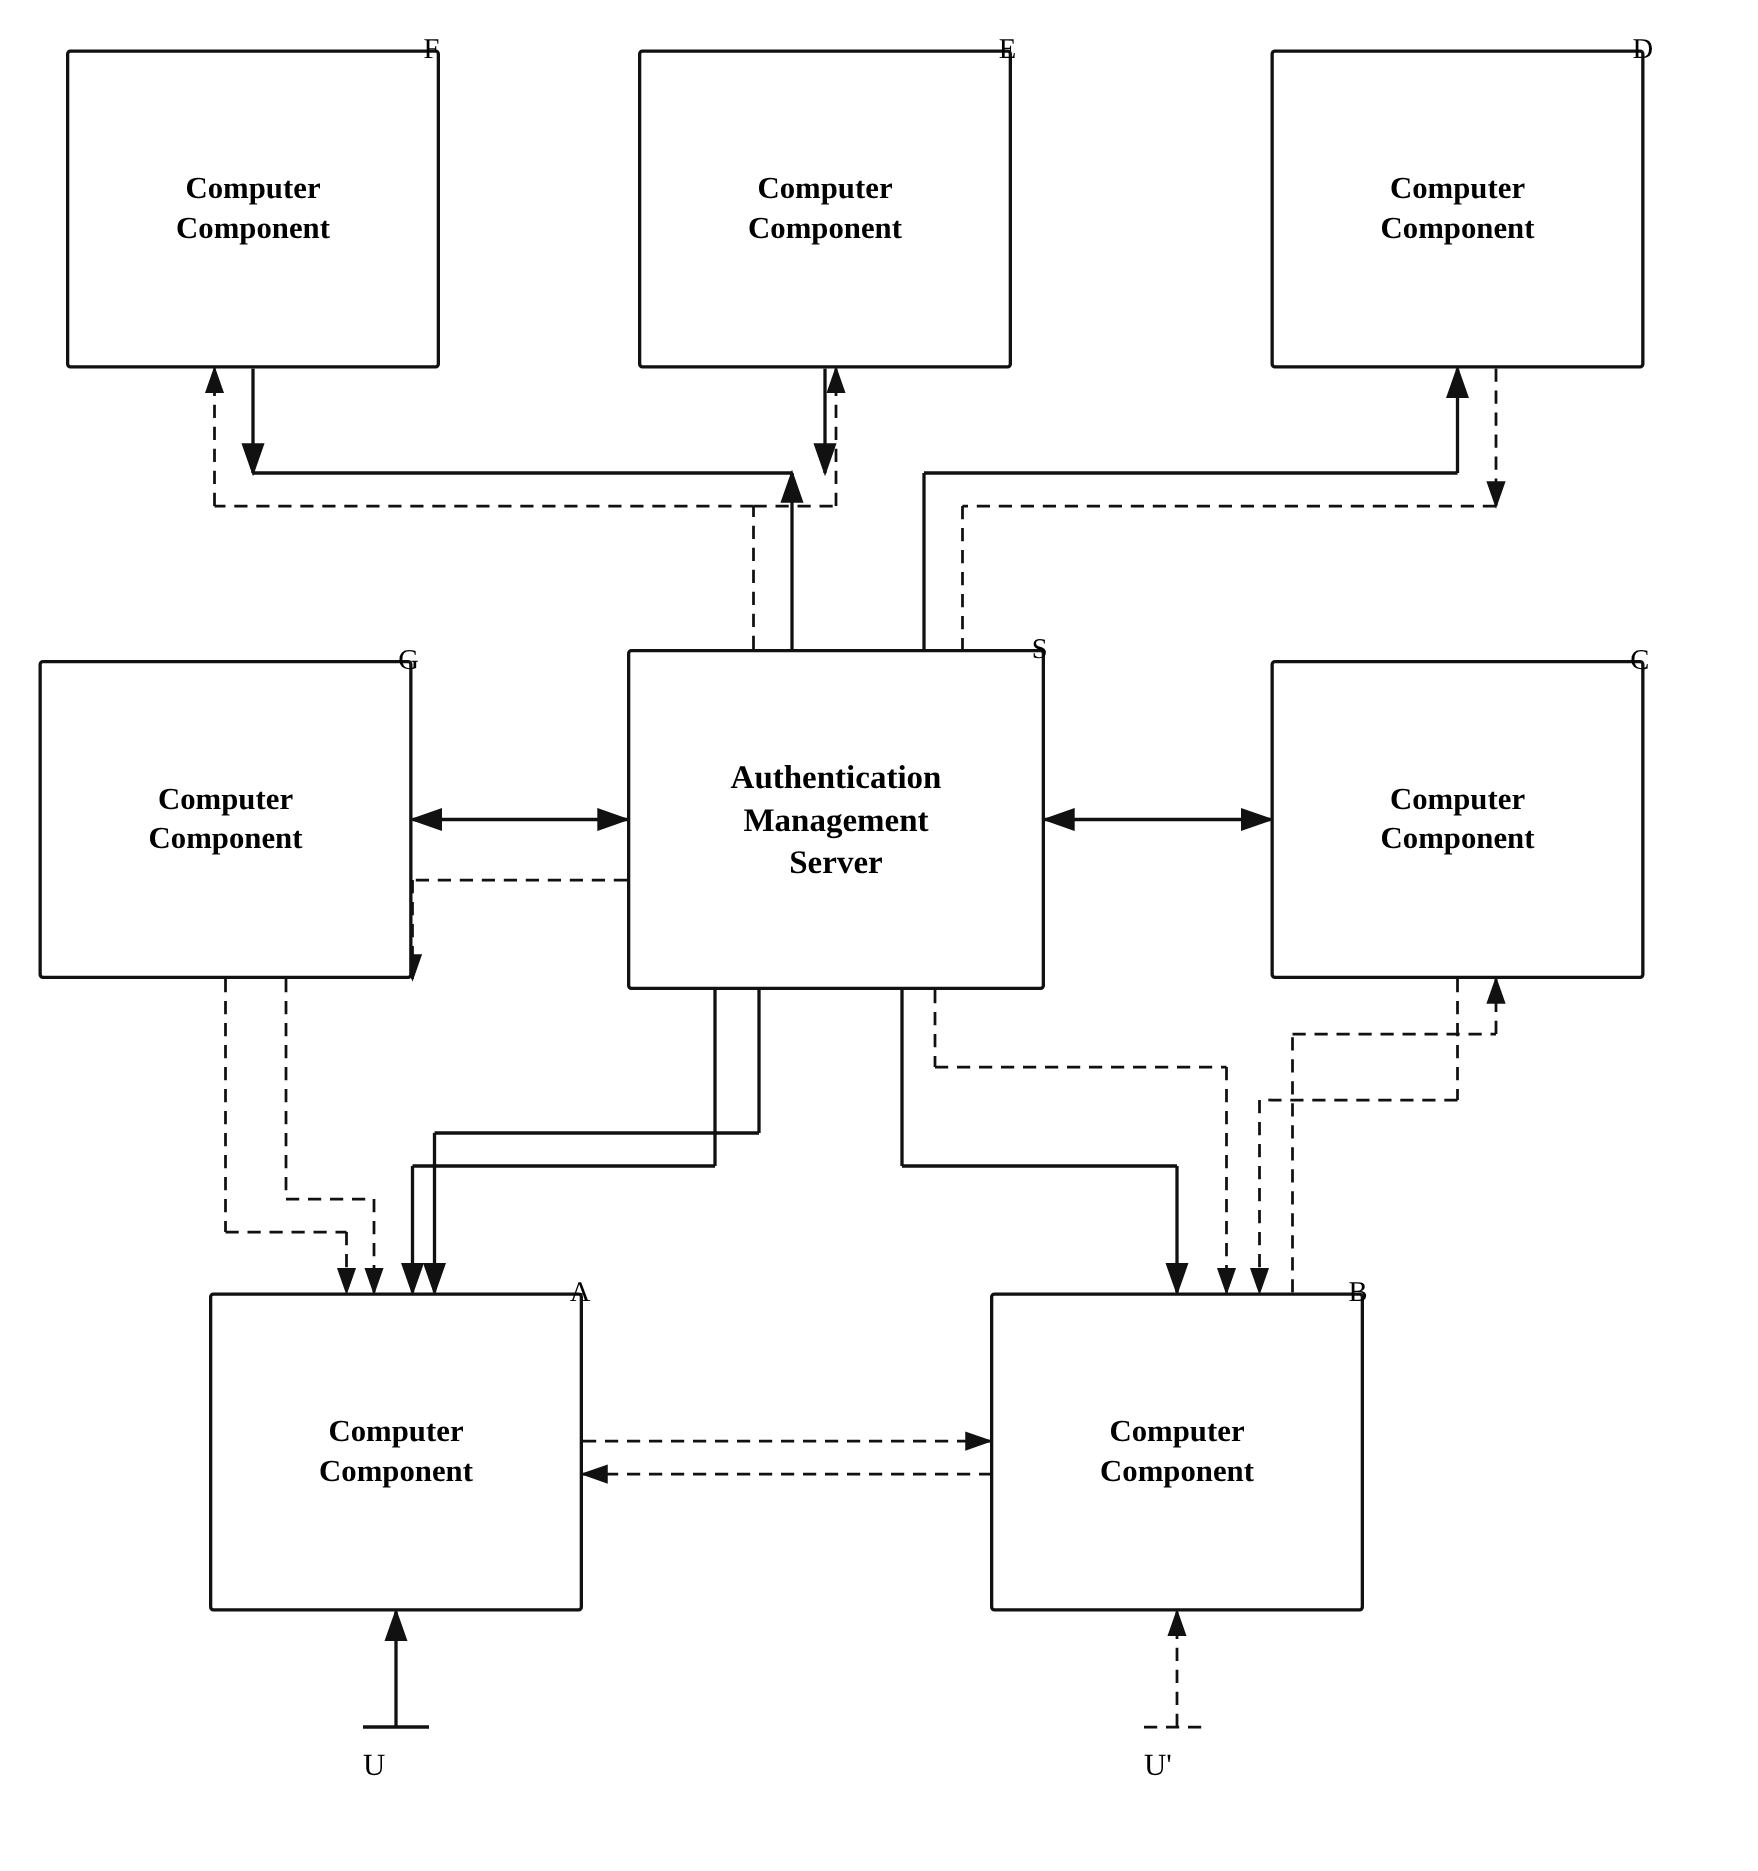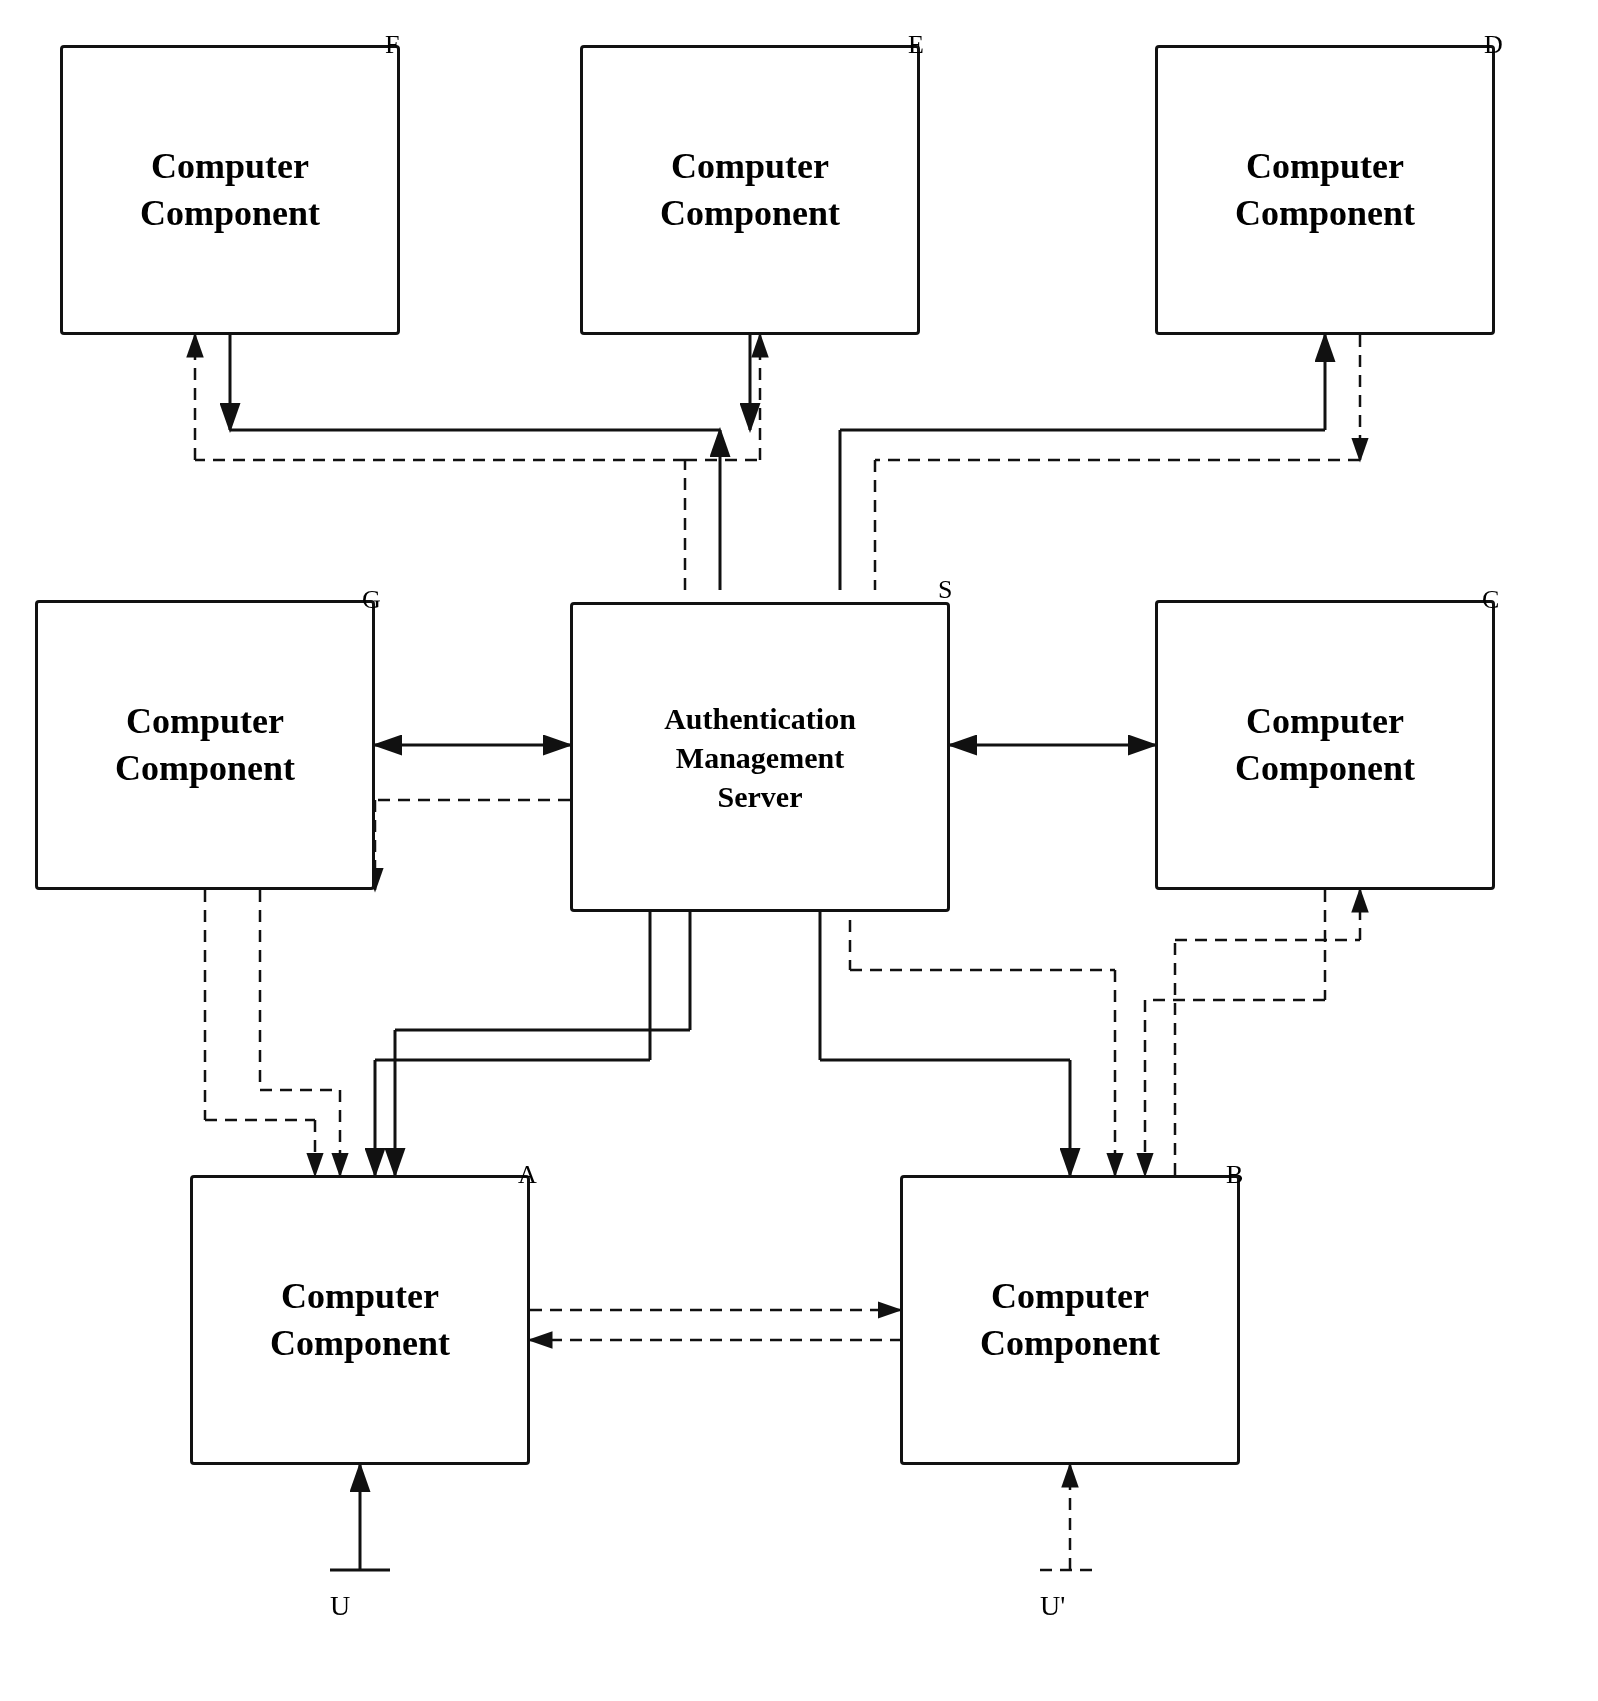--- a/index.html
+++ b/index.html
@@ -20,21 +20,21 @@
     }
 
     .component-box {
       position: absolute;
       border: 3px solid #111;
       background: #fff;
       display: flex;
       align-items: center;
       justify-content: center;
       text-align: center;
-      font-size: 36px;
+      font-size: 28px;
       font-weight: bold;
       line-height: 1.3;
       border-radius: 4px;
     }
 
     .tab-label {
       position: absolute;
       font-size: 26px;
       font-weight: normal;
     }
@@ -158,21 +158,21 @@
   <div class="component-box" style="left:1155px; top:45px; width:340px; height:290px;">
     <span>Computer<br>Component</span>
   </div>
   <span class="tab-label" style="left:1484px; top:30px;">D</span>
 
   <div class="component-box" style="left:35px; top:600px; width:340px; height:290px;">
     <span>Computer<br>Component</span>
   </div>
   <span class="tab-label" style="left:362px; top:585px;">G</span>
 
-  <div class="component-box" style="left:570px; top:590px; width:380px; height:310px; font-size:30px;margin-top:12px;">
+  <div class="component-box" style="left:570px; top:590px; width:380px; height:310px; font-size:30px;">
     <span>Authentication<br>Management<br>Server</span>
   </div>
   <span class="tab-label" style="left:938px; top:575px;">S</span>
 
   <div class="component-box" style="left:1155px; top:600px; width:340px; height:290px;">
     <span>Computer<br>Component</span>
   </div>
   <span class="tab-label" style="left:1482px; top:585px;">C</span>
 
   <div class="component-box" style="left:190px; top:1175px; width:340px; height:290px;">

